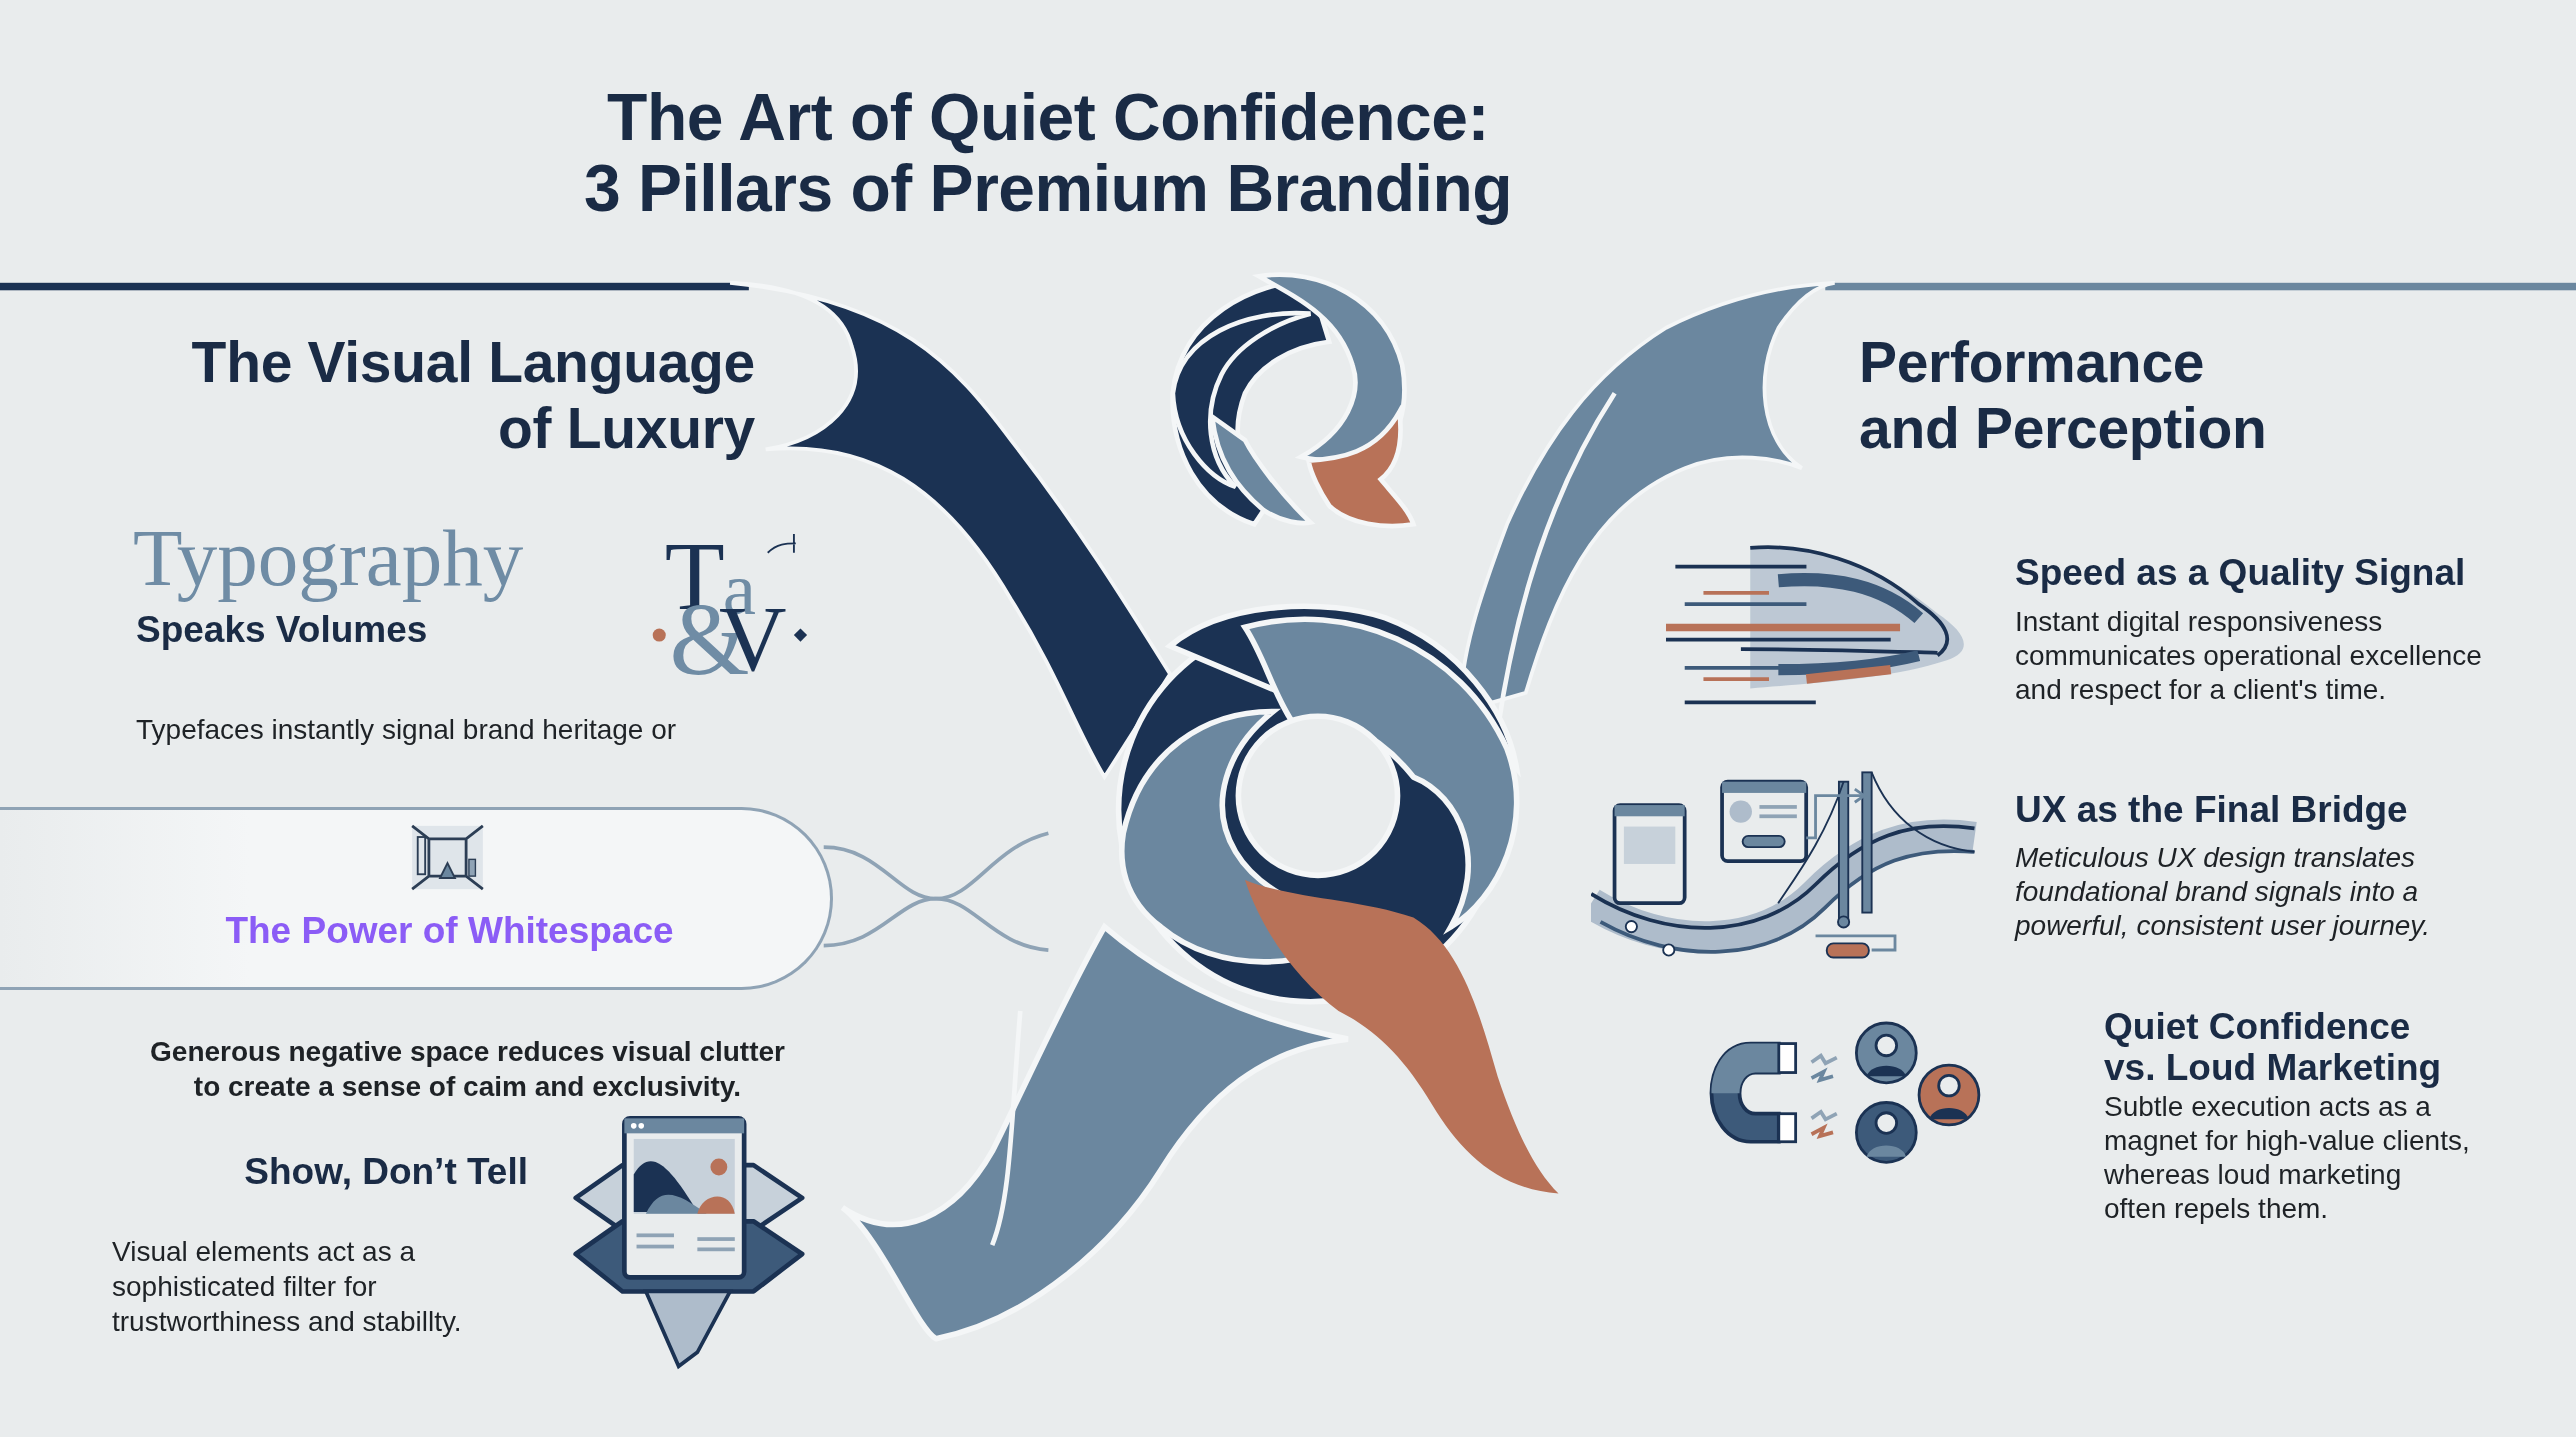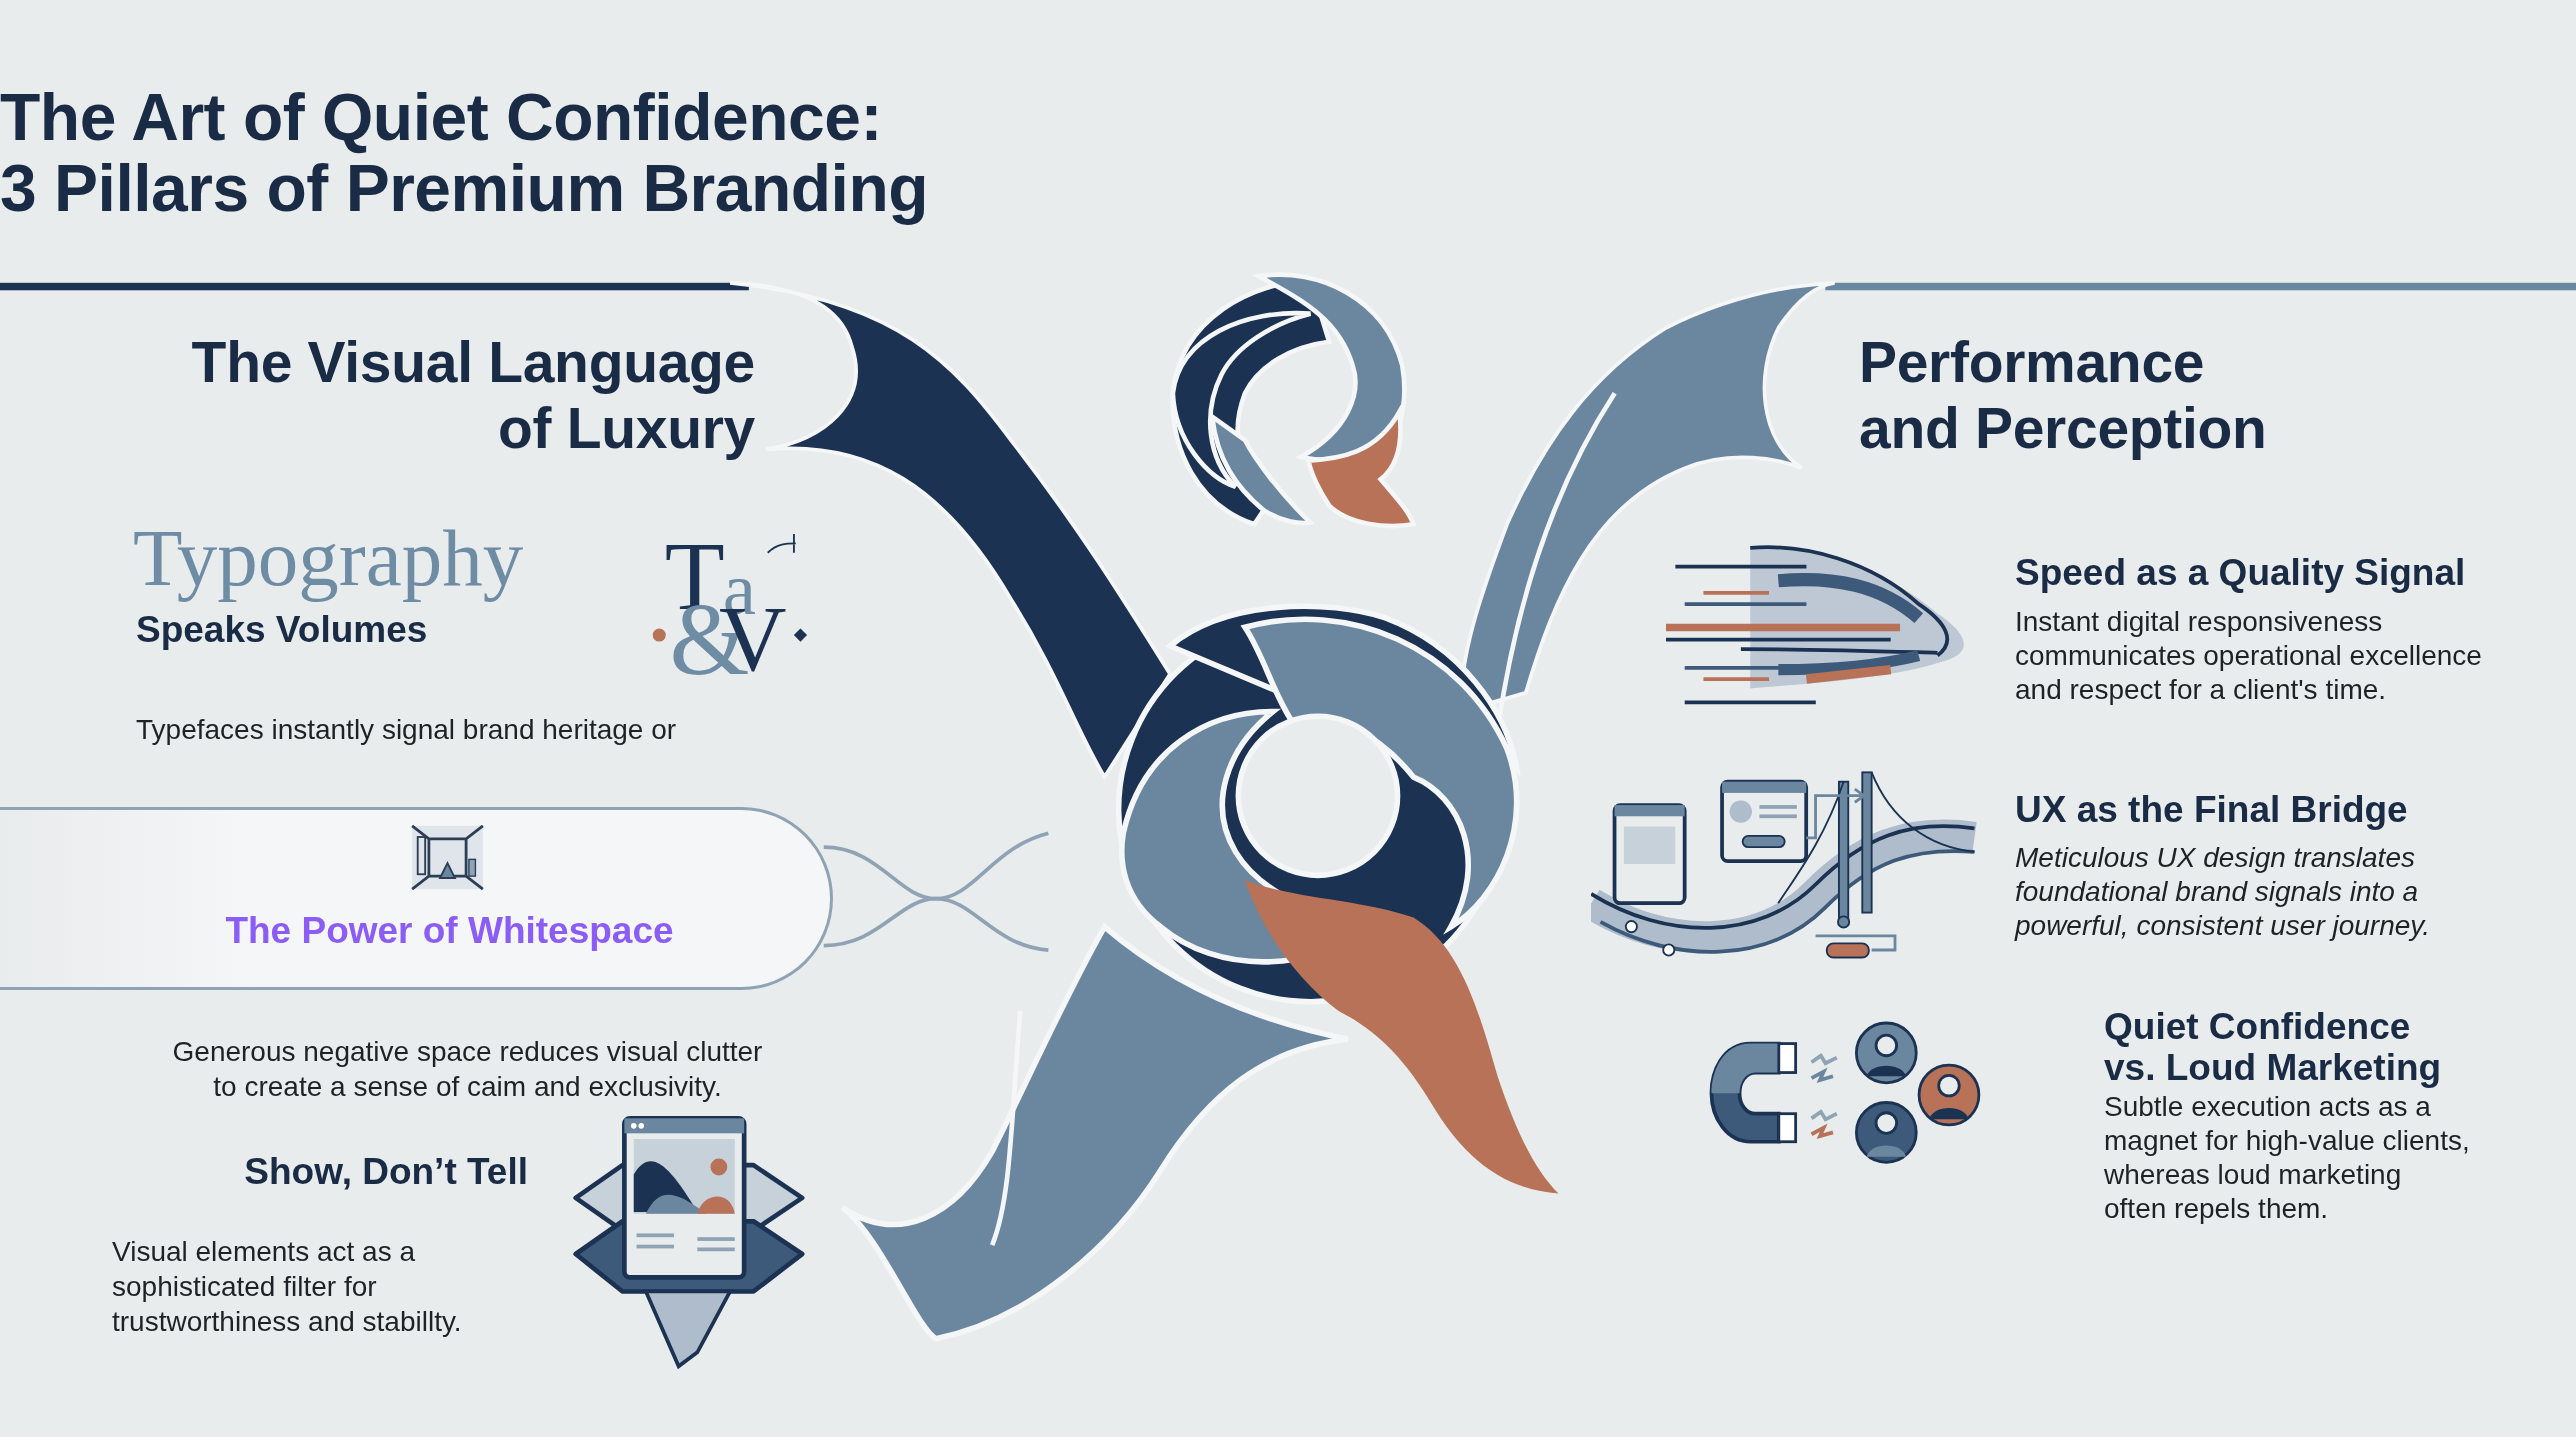--- a/index.html
+++ b/index.html
@@ -1,29 +1,29 @@
 <!DOCTYPE html>
 <html style="font-size:15px"><head>
 <meta charset="utf-8">
 <style>
   html,body{margin:0;padding:0;}
   body{width:2576px;height:1438px;background:#e9eced;position:relative;overflow:hidden;font-family:"Liberation Sans",sans-serif;color:#1b2a41;}
   .abs{position:absolute;}
   svg.bg{position:absolute;left:0;top:0;}
-  .title{left:0;width:2096px;top:82px;font-weight:700;font-size:66px;line-height:71px;color:#1a2b45;letter-spacing:-0.5px;}
+  .title{left:0;width:2096px;text-align:center;top:82px;font-weight:700;font-size:66px;line-height:71px;color:#1a2b45;letter-spacing:-0.5px;}
   .pillar-h{font-weight:700;font-size:57px;line-height:66px;color:#1a2b45;letter-spacing:-0.3px;margin-left:36px;}
   .left-h{right:1821px;top:329px;text-align:right;}
   .right-h{left:1823px;top:329px;text-align:left;}
   .typo-serif{left:133px;top:513px;font-family:"Liberation Serif","DejaVu Serif",serif;font-size:81px;line-height:90px;color:#6f8ca5;}
   .typo-sans{left:136px;top:599px;font-weight:700;font-size:37px;line-height:62px;color:#1a2b45;}
   .desc{font-size:28px;line-height:35px;color:#1e2226;margin-top:31px;}
   .typo-desc{left:136px;top:681px;width:786px;}
   .ws-pill{left:0;top:807px;width:833px;height:183px;border-top:3.7px solid #8fa3b5;border-bottom:3.7px solid #8fa3b5;border-right:3.7px solid #8fa3b5;border-radius:0 131px 131px 0;background:linear-gradient(90deg,#e9eced 0%,#f4f6f7 30%,#f4f6f7 100%);box-sizing:border-box;}
   .ws-title{left:122px;top:908px;width:655px;text-align:center;font-weight:700;font-size:37px;line-height:45px;color:#8b5cf6;}
-  .ws-desc{left:140px;top:1003px;width:655px;text-align:center;}
+  .ws-desc{left:140px;top:1003px;width:655px;text-align:center;font-weight:bold;}
   .sdt-title{left:140px;top:1149px;width:388px;text-align:right;font-weight:700;font-size:37px;line-height:45px;color:#1a2b45;}
   .sdt-desc{left:112px;top:1203px;width:417px;}
   .r-title{font-weight:700;font-size:37px;line-height:41px;color:#1a2b45;}
   .r-desc{font-size:28px;line-height:34px;color:#1e2226;}
   .icon{position:absolute;}
 </style>
 </head>
 <body>
 
 <svg class="bg" width="2576" height="1438" viewBox="0 0 2752 1536">

